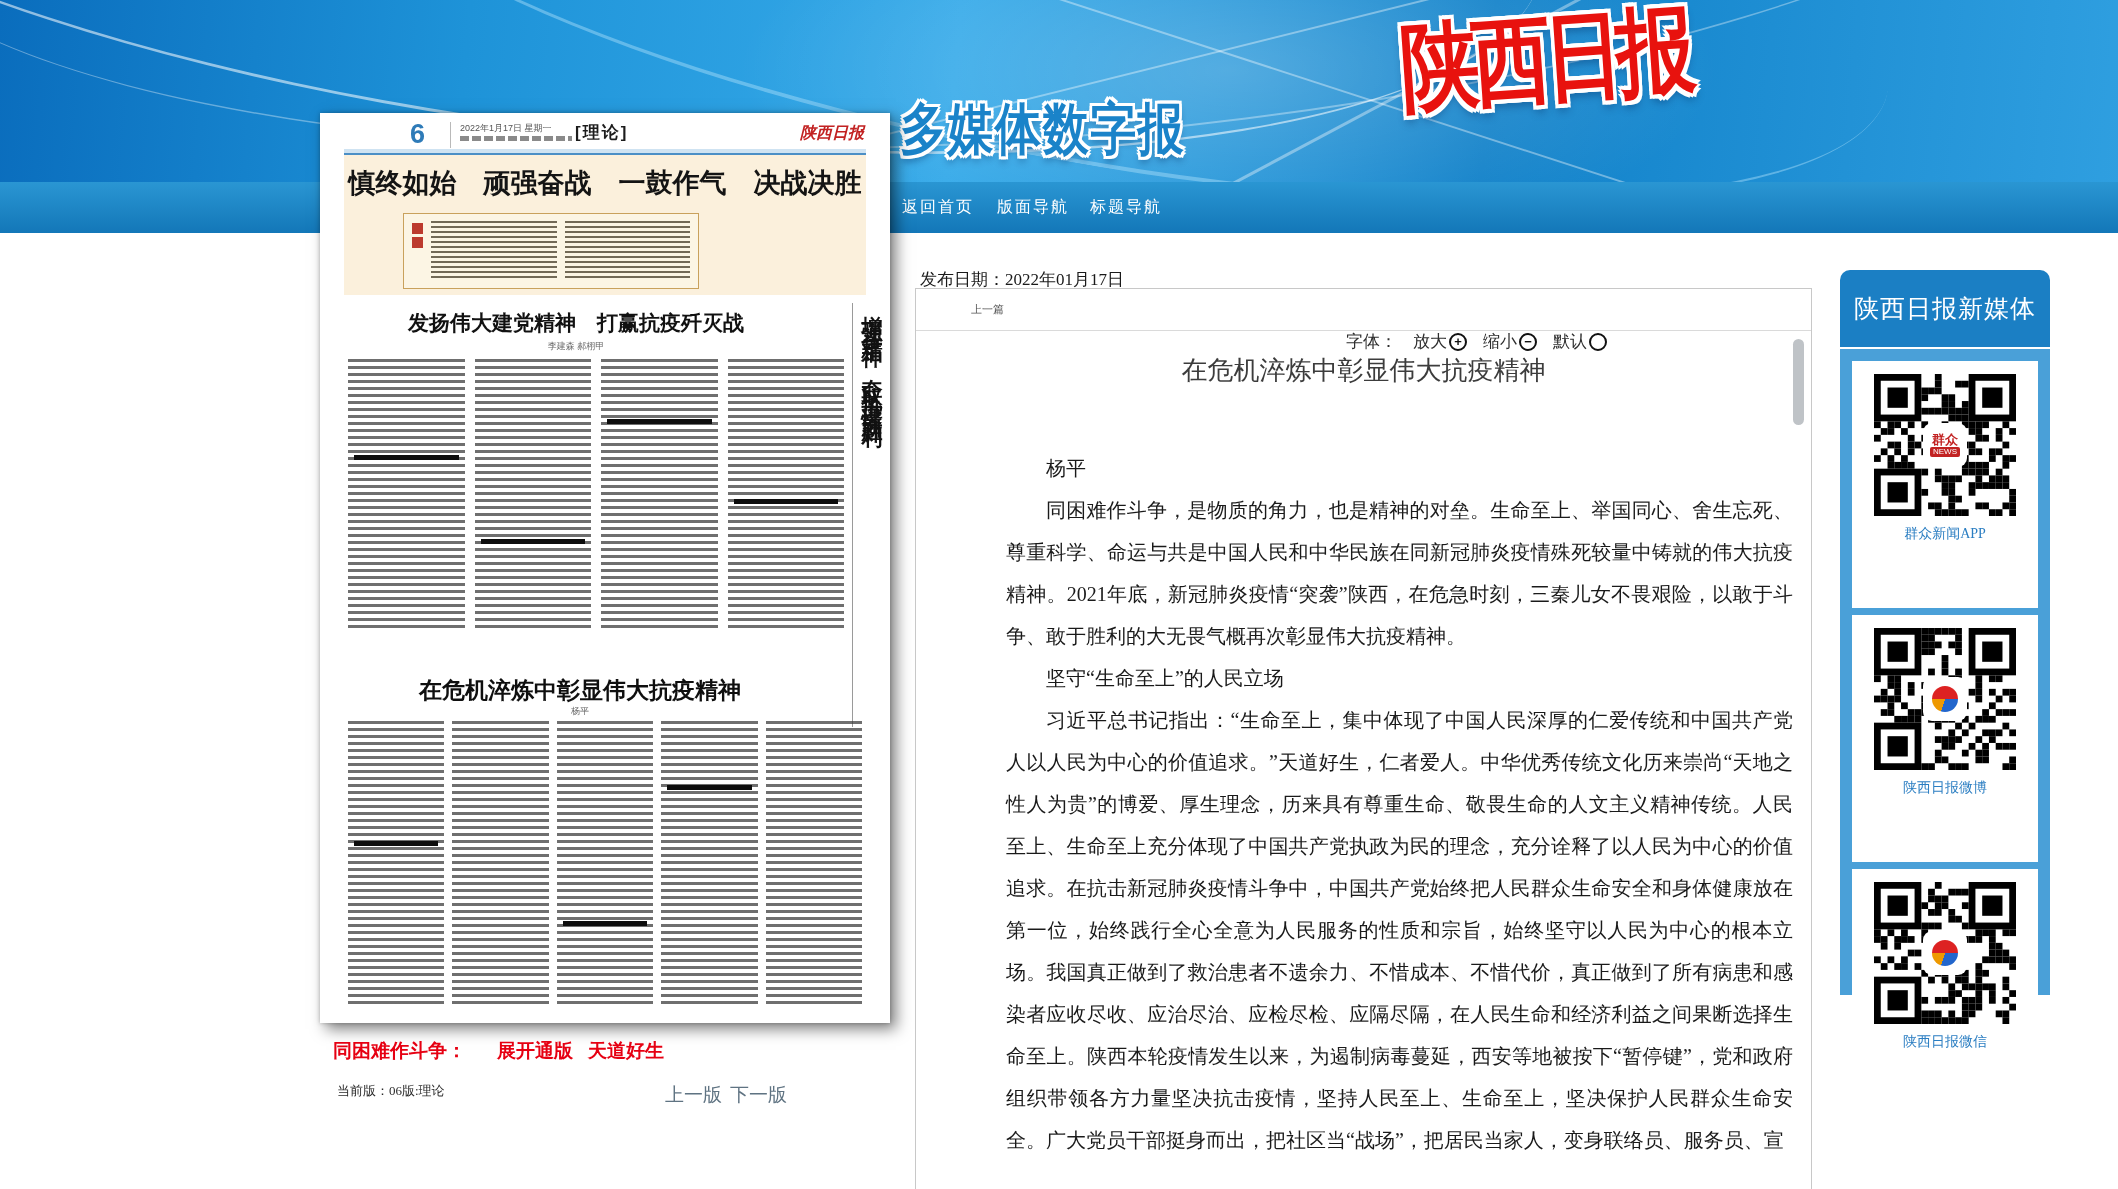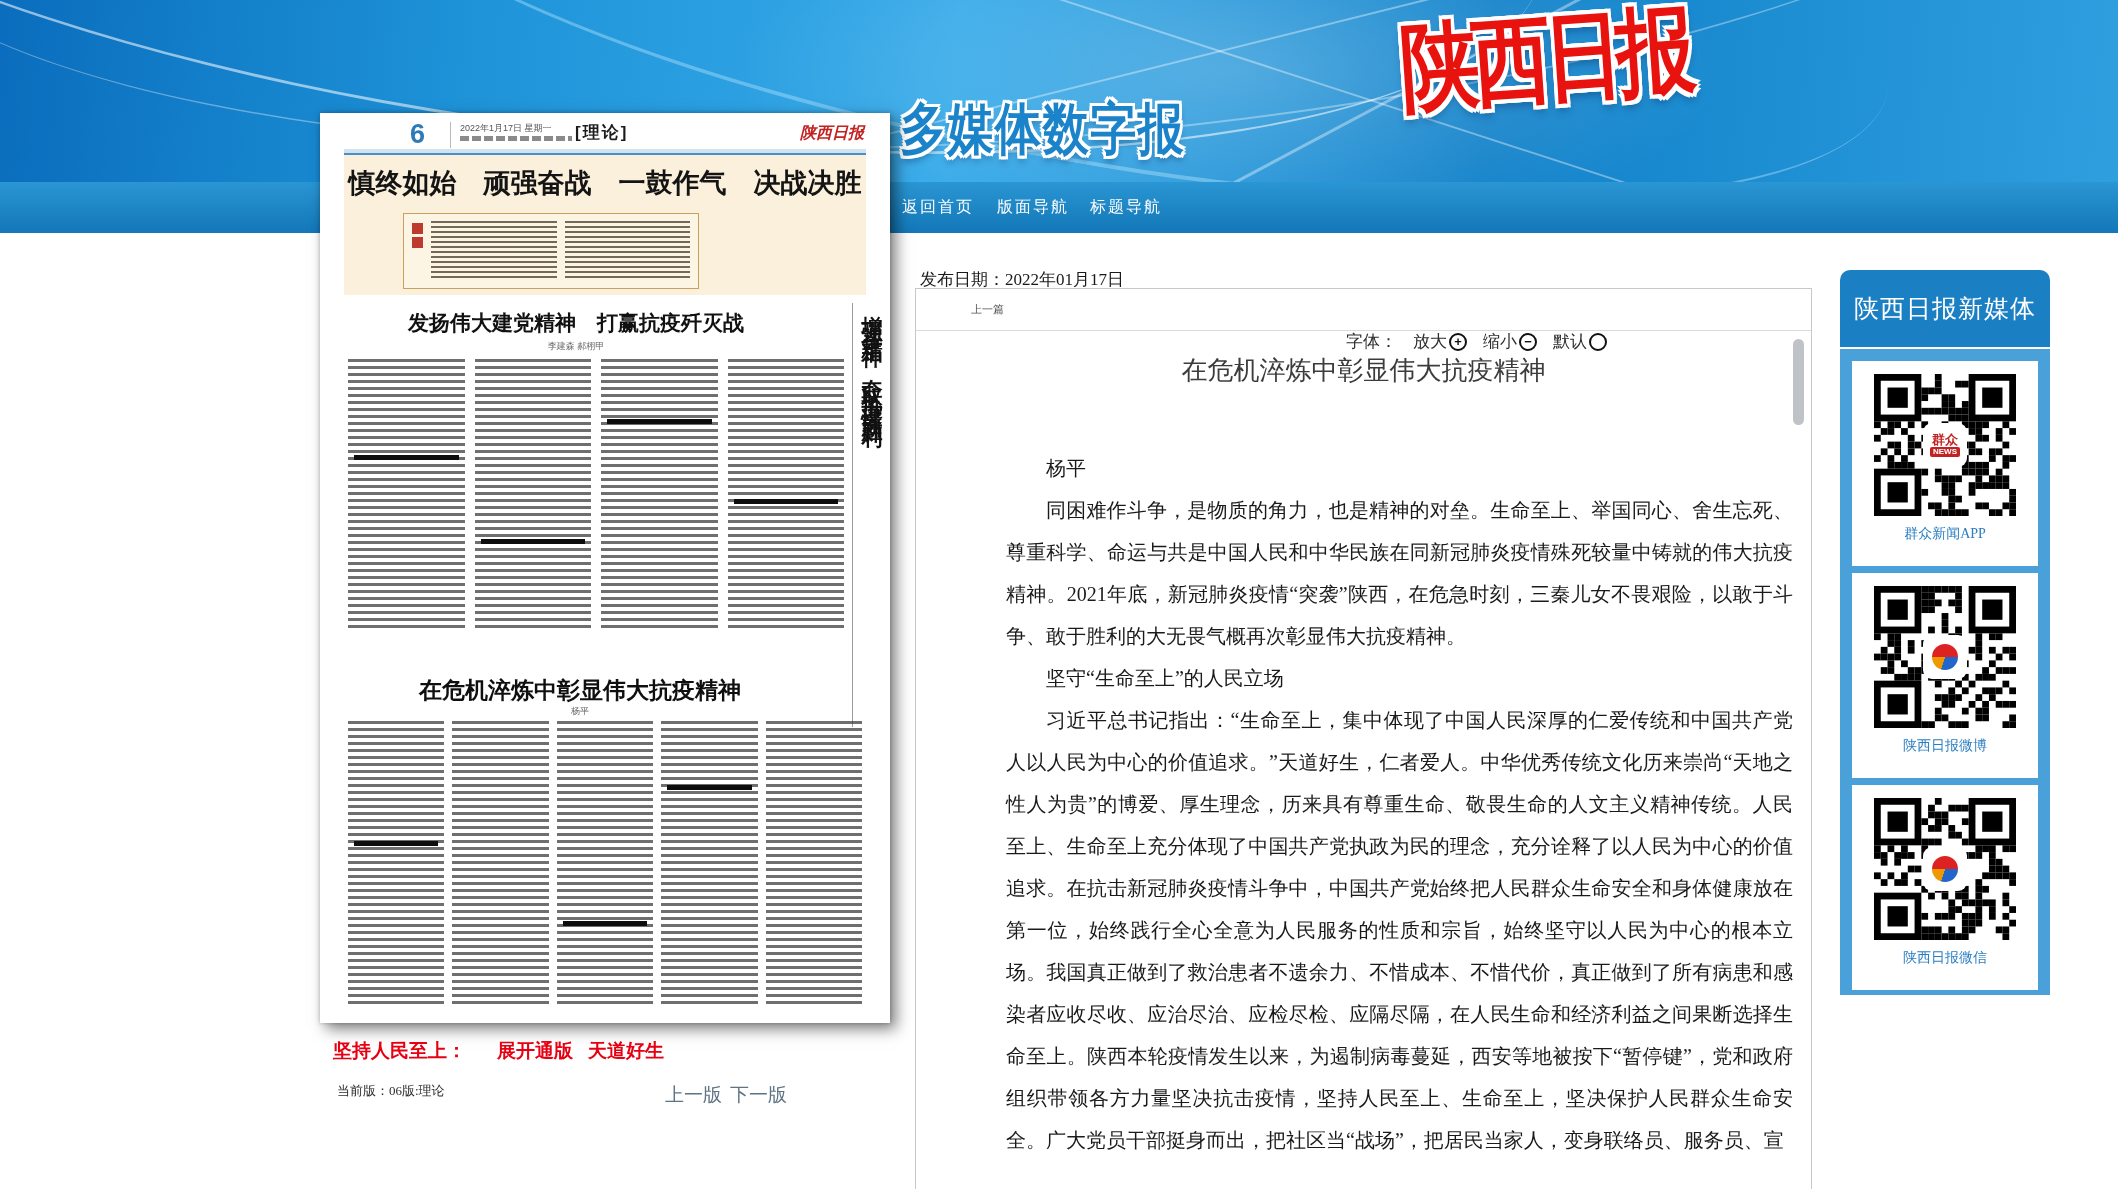--- a/index.html
+++ b/index.html
@@ -102,29 +102,29 @@
   .art-body{position:absolute;left:90px;right:18px;top:158px;font-size:20px;line-height:42px;color:#1a1a1a;
            font-family:"Liberation Serif",serif;text-align:justify;}
   .art-body p{margin:0;text-indent:2em;}
 
   
   .sb-header{position:absolute;left:1840px;top:270px;width:210px;height:77px;background:#1b7fc4;
            border-radius:10px 10px 0 0;color:#fff;font-size:25px;text-align:center;line-height:77px;
            font-family:"Liberation Serif",serif;letter-spacing:1px;}
   .sb-panel{position:absolute;left:1840px;top:349px;width:210px;height:646px;background:#4aa0d8;
            box-sizing:border-box;padding:12px;}
-  .sb-card{background:#fff;height:205px;margin-bottom:7px;display:flex;flex-direction:column;
+  .sb-card{background:#fff;height:247px;margin-bottom:7px;display:flex;flex-direction:column;
            align-items:center;padding-top:13px;box-sizing:border-box;cursor:pointer;}
   .qr-wrap{position:relative;width:142px;height:142px;}
   .qr{width:142px;height:142px;display:block;}
   .qr-logo{position:absolute;left:50%;top:50%;transform:translate(-50%,-50%);width:38px;height:38px;
            background:#fff;border-radius:6px;box-shadow:0 0 0 3px #fff;display:flex;flex-direction:column;
            align-items:center;justify-content:center;}
   .qz-t{color:#c22222;font-size:13px;font-weight:bold;font-family:"Liberation Serif",serif;line-height:14px;}
-  .qz-n{background:#c22222;color:#fff;font-size:8px;font-weight:bold;line-height:10px;padding:0 3px;border-radius:2px;}
+  .qz-n{background:#c22222;color:#fff;font-size:8px;font-weight:normal;line-height:10px;padding:0 3px;border-radius:2px;}
   .swirl{width:26px;height:26px;border-radius:50%;
            background:conic-gradient(#d22 0 25%,#26c 25% 55%,#e90 55% 75%,#d22 75% 100%);}
   .sb-label{margin-top:9px;font-size:14px;color:#2b7ec2;font-family:"Liberation Serif",serif;}
 </style>
 </head>
 <body>
 
 <div class="stage">
 
   <div class="banner">
@@ -192,21 +192,21 @@
       <div class="sim-col">
           <div class="sim-head" style="margin-top:200px"></div>
         </div>
       <div class="sim-col">
           <div class="sim-head" style="margin-top:64px"></div>
         </div>
       <div class="sim-col"></div>
     </div>
   </div>
 
-  <span class="red-ctrl rc-label">坚持人民至上：</span>
+  <span class="red-ctrl rc-label">同困难作斗争：</span>
   <span class="red-ctrl rc-expand">展开通版</span>
   <span class="red-ctrl rc-collapse">天道好生</span>
   <span class="cur-page">当前版：06版:理论</span>
   <span class="pg-nav pg-prev">上一版</span>
   <span class="pg-nav pg-next">下一版</span>
 
   <div class="pubdate">发布日期：2022年01月17日</div>
   <div class="card">
     <span class="tb-prev">上一篇</span>
     <div class="font-controls">

